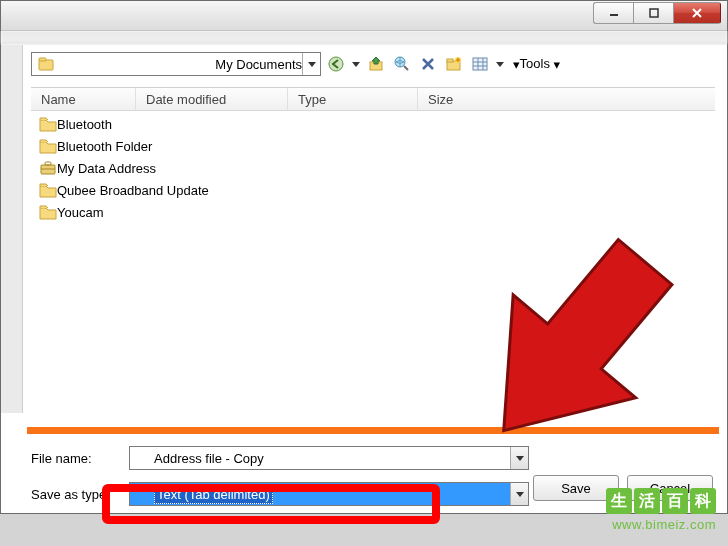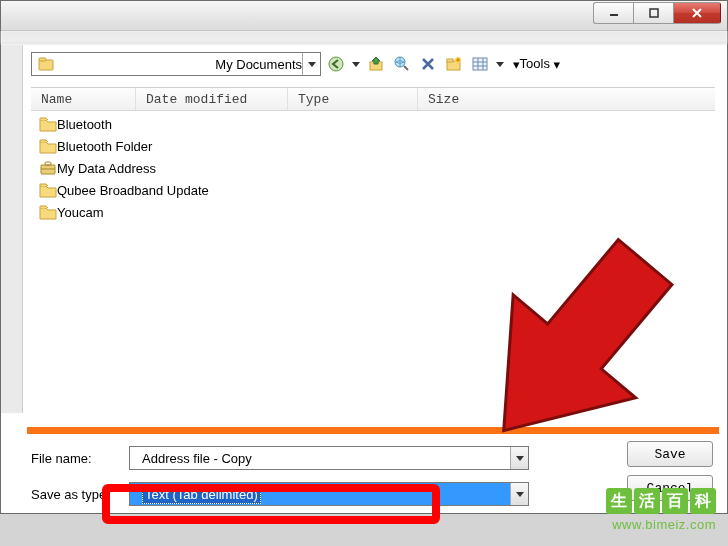--- a/index.html
+++ b/index.html
@@ -130,21 +130,20 @@
       height: 24px;
       background: linear-gradient(to bottom, #fdfdfd, #f0f0f0);
       border-top: 1px solid #d0d0d0;
       border-bottom: 1px solid #d8d8d8;
       display: flex;
     }
     .col {
       border-right: 1px solid #e0e0e0;
       padding: 4px 10px;
       color: #444;
-      font-family: Liberation Mono, monospace;
     }
     .col.name { width: 105px; }
     .col.date { width: 152px; }
     .col.type { width: 130px; }
     .col.size { flex: 1; border-right: none; }
     .file-list {
       position: absolute;
       top: 112px;
       left: 32px;
       right: 14px;
@@ -180,21 +179,21 @@
       width: 102px;
       padding-left: 4px;
     }
     .form-combo {
       flex: 1;
       height: 24px;
       border: 1px solid #7a7a7a;
       background: #fff;
       display: flex;
       align-items: center;
-      padding-left: 12px;
+      padding-left: 24px;
       position: relative;
       max-width: 400px;
     }
     .form-combo .dd {
       position: absolute;
       right: 0; top: 0; bottom: 0;
       width: 18px;
       border-left: 1px solid #aaa;
       background: linear-gradient(to bottom, #f7f7f7, #e0e0e0);
       display: flex;
@@ -209,22 +208,21 @@
       border: 1px dotted #fff;
       color: #fff;
       padding: 1px 2px;
     }
     .action-buttons {
       position: absolute;
       right: 14px;
       bottom: 12px;
       display: flex;
       gap: 8px;
-      flex-direction: column;
-      font-family: Liberation Mono, monospace;
+      flex-direction: row;
     }
     .btn {
       width: 86px;
       height: 26px;
       border: 1px solid #8f8f8f;
       background: linear-gradient(to bottom, #fdfdfd, #e6e6e6);
       border-radius: 3px;
       display: flex;
       align-items: center;
       justify-content: center;

